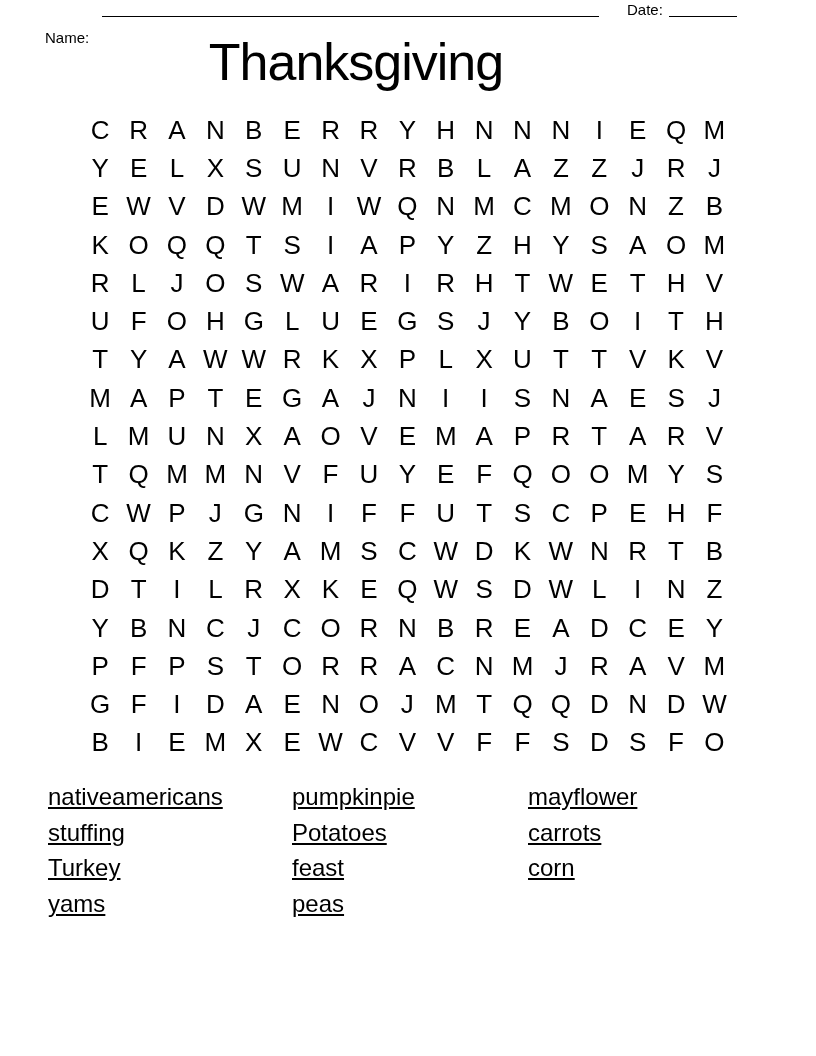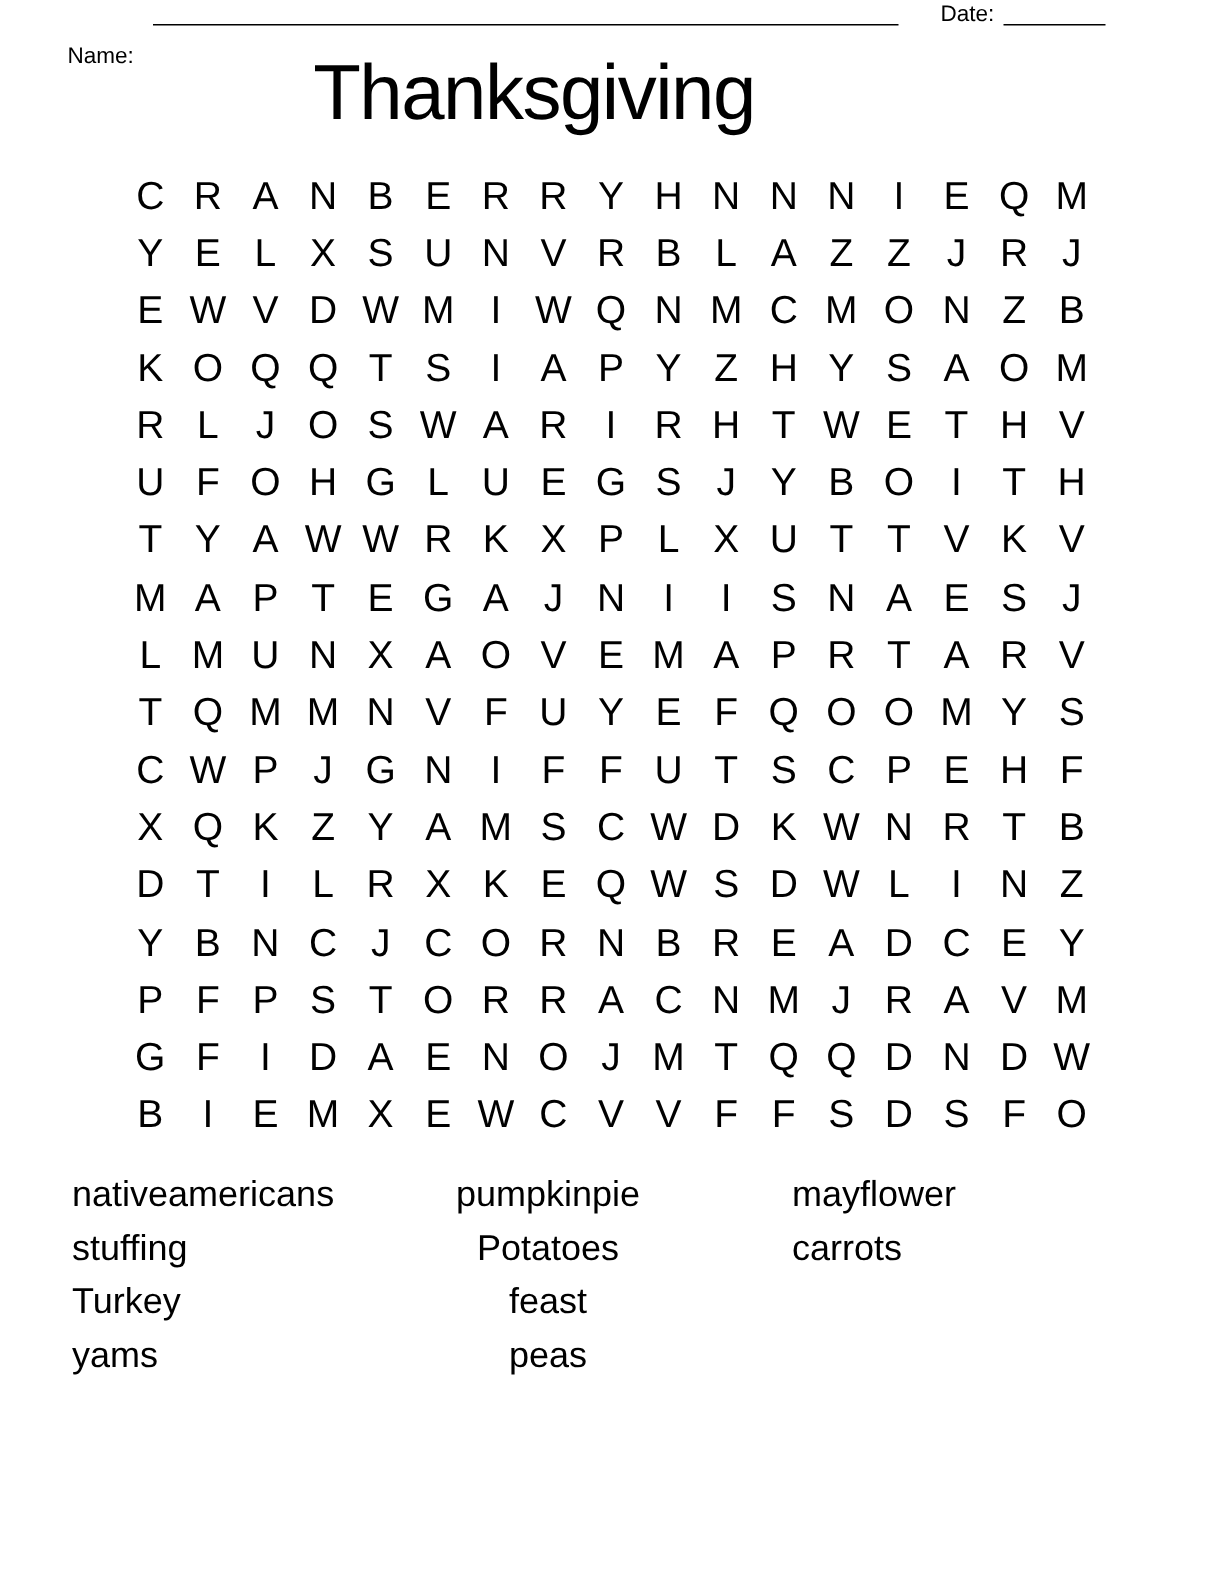--- a/index.html
+++ b/index.html
@@ -67,23 +67,24 @@
   
   .word-list {
     position: absolute;
     top: 779px;
     left: 0;
     width: 816px;
   }
   .word-col {
     position: absolute;
     top: 0;
+    text-decoration: underline;
   }
   .word-col-1 { left: 48px; }
-  .word-col-2 { left: 304px; text-align: center; }
+  .word-col-2 { left: 292px; }
   .word-col-3 { left: 528px; }
   .word {
     font-size: 24px;
     line-height: 35.6px;
     white-space: nowrap;
   }
 </style>
 </head>
 <body>
 
@@ -395,14 +396,15 @@
     </div>
   <div class="word-col word-col-2">
       <div class="word">pumpkinpie</div>
       <div class="word">Potatoes</div>
       <div class="word">feast</div>
       <div class="word">peas</div>
     </div>
   <div class="word-col word-col-3">
       <div class="word">mayflower</div>
       <div class="word">carrots</div>
+      <div class="word">corn</div>
     </div>
 </div>
 
 </body></html>

